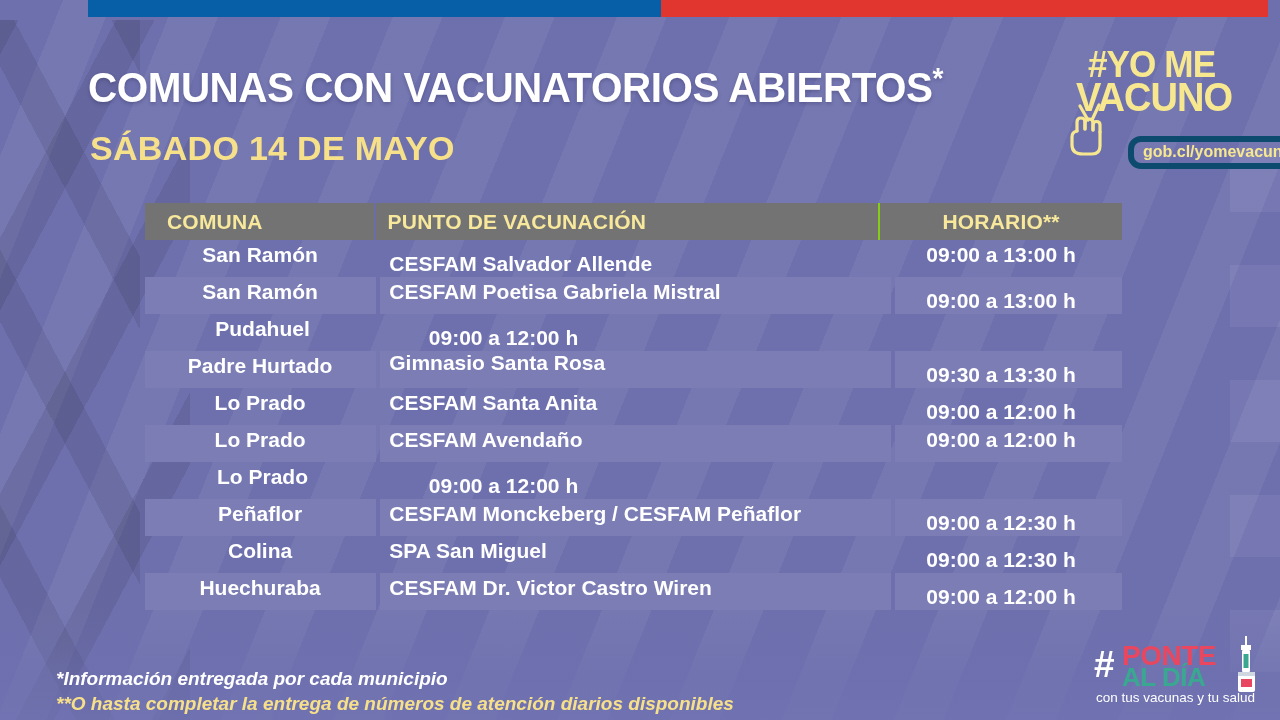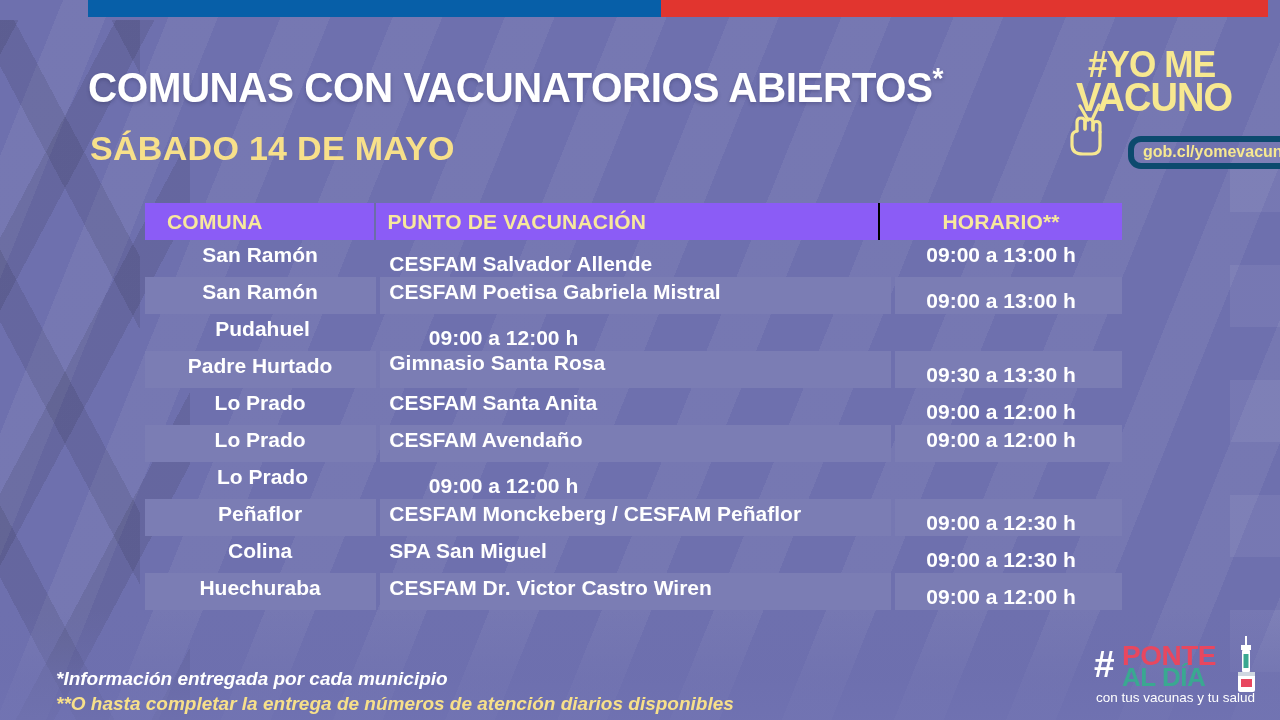--- a/index.html
+++ b/index.html
@@ -180,36 +180,36 @@
   
   .table {
     position: absolute;
     left: 145px;
     top: 203px;
     width: 977px;
   }
   .t-head {
     display: flex;
     height: 37px;
-    background: #8b5cf6;
+    background: #737373;
   }
   .t-head .cell {
     display: flex;
     align-items: center;
     color: #f7e89c;
     font-size: 21px;
     font-weight: bold;
     letter-spacing: 0.2px;
   }
   .c1 { width: 235px; padding-left: 22px; box-sizing: border-box; }
   .c2 { width: 515px; padding-left: 12px; box-sizing: border-box; }
   .c3 { width: 247px; box-sizing: border-box; justify-content: center; border-radius: 8px; }
 
   .t-head .c1 { border-right: 2px solid #6b6da8; }
-  .t-head .c2 { border-right: 2px solid #000000; }
+  .t-head .c2 { border-right: 2px solid #84cc16; }
 
   .t-body { position: relative; }
   .t-row {
     position: relative;
     display: flex;
     height: 37px;
   }
   .t-row .band {
     position: absolute;
     top: 0; left: 0;

